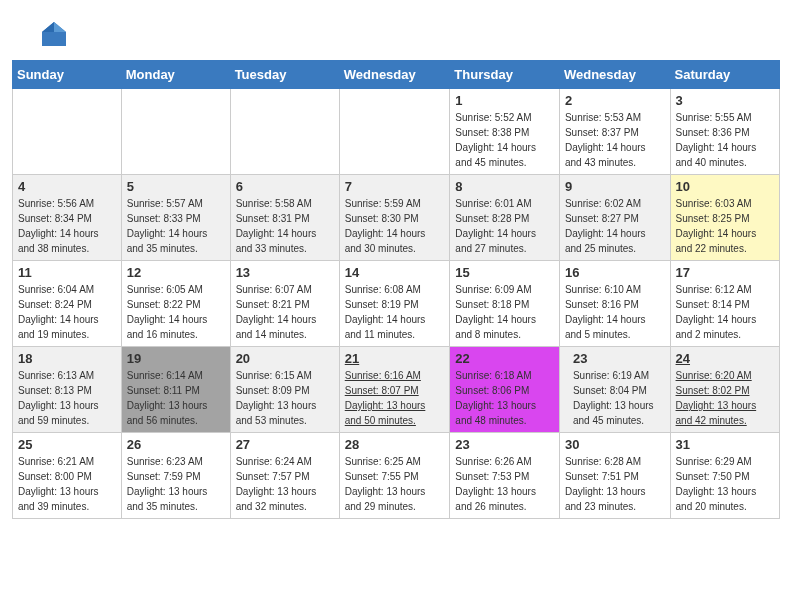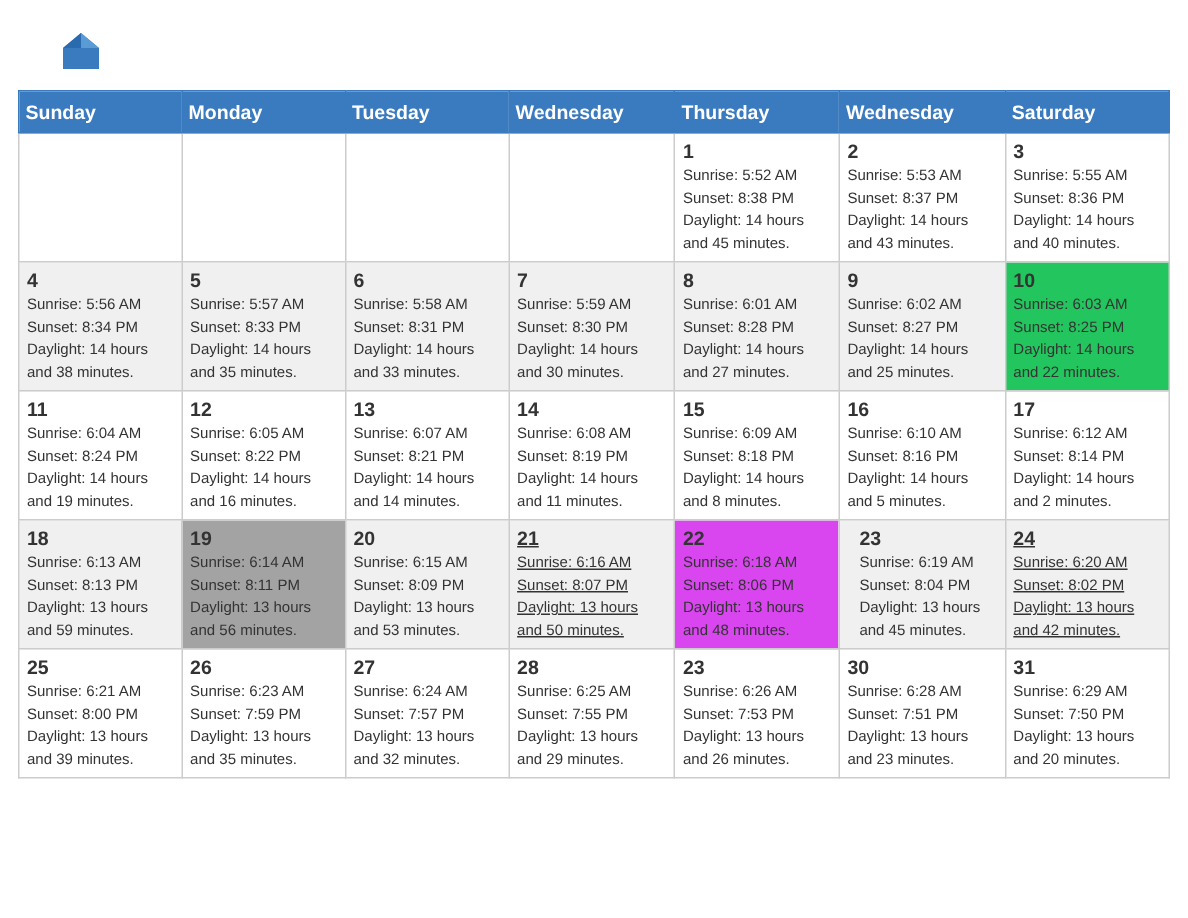--- a/index.html
+++ b/index.html
@@ -94,21 +94,21 @@
             <div class="day-info">Sunrise: 5:59 AM<br>Sunset: 8:30 PM<br>Daylight: 14 hours<br>and 30 minutes.</div>
           </td>
           <td style="background: rgb(240, 240, 240);">
             <span class="day-num">8</span>
             <div class="day-info">Sunrise: 6:01 AM<br>Sunset: 8:28 PM<br>Daylight: 14 hours<br>and 27 minutes.</div>
           </td>
           <td style="background: rgb(240, 240, 240);">
             <span class="day-num">9</span>
             <div class="day-info">Sunrise: 6:02 AM<br>Sunset: 8:27 PM<br>Daylight: 14 hours<br>and 25 minutes.</div>
           </td>
-          <td style="background: #22c55e;">
+          <td style="background: #fef9c3;">
             <span class="day-num">10</span>
             <div class="day-info">Sunrise: 6:03 AM<br>Sunset: 8:25 PM<br>Daylight: 14 hours<br>and 22 minutes.</div>
           </td>
         </tr>
         <tr>
           <td>
             <span class="day-num">11</span>
             <div class="day-info">Sunrise: 6:04 AM<br>Sunset: 8:24 PM<br>Daylight: 14 hours<br>and 19 minutes.</div>
           </td>
           <td>

